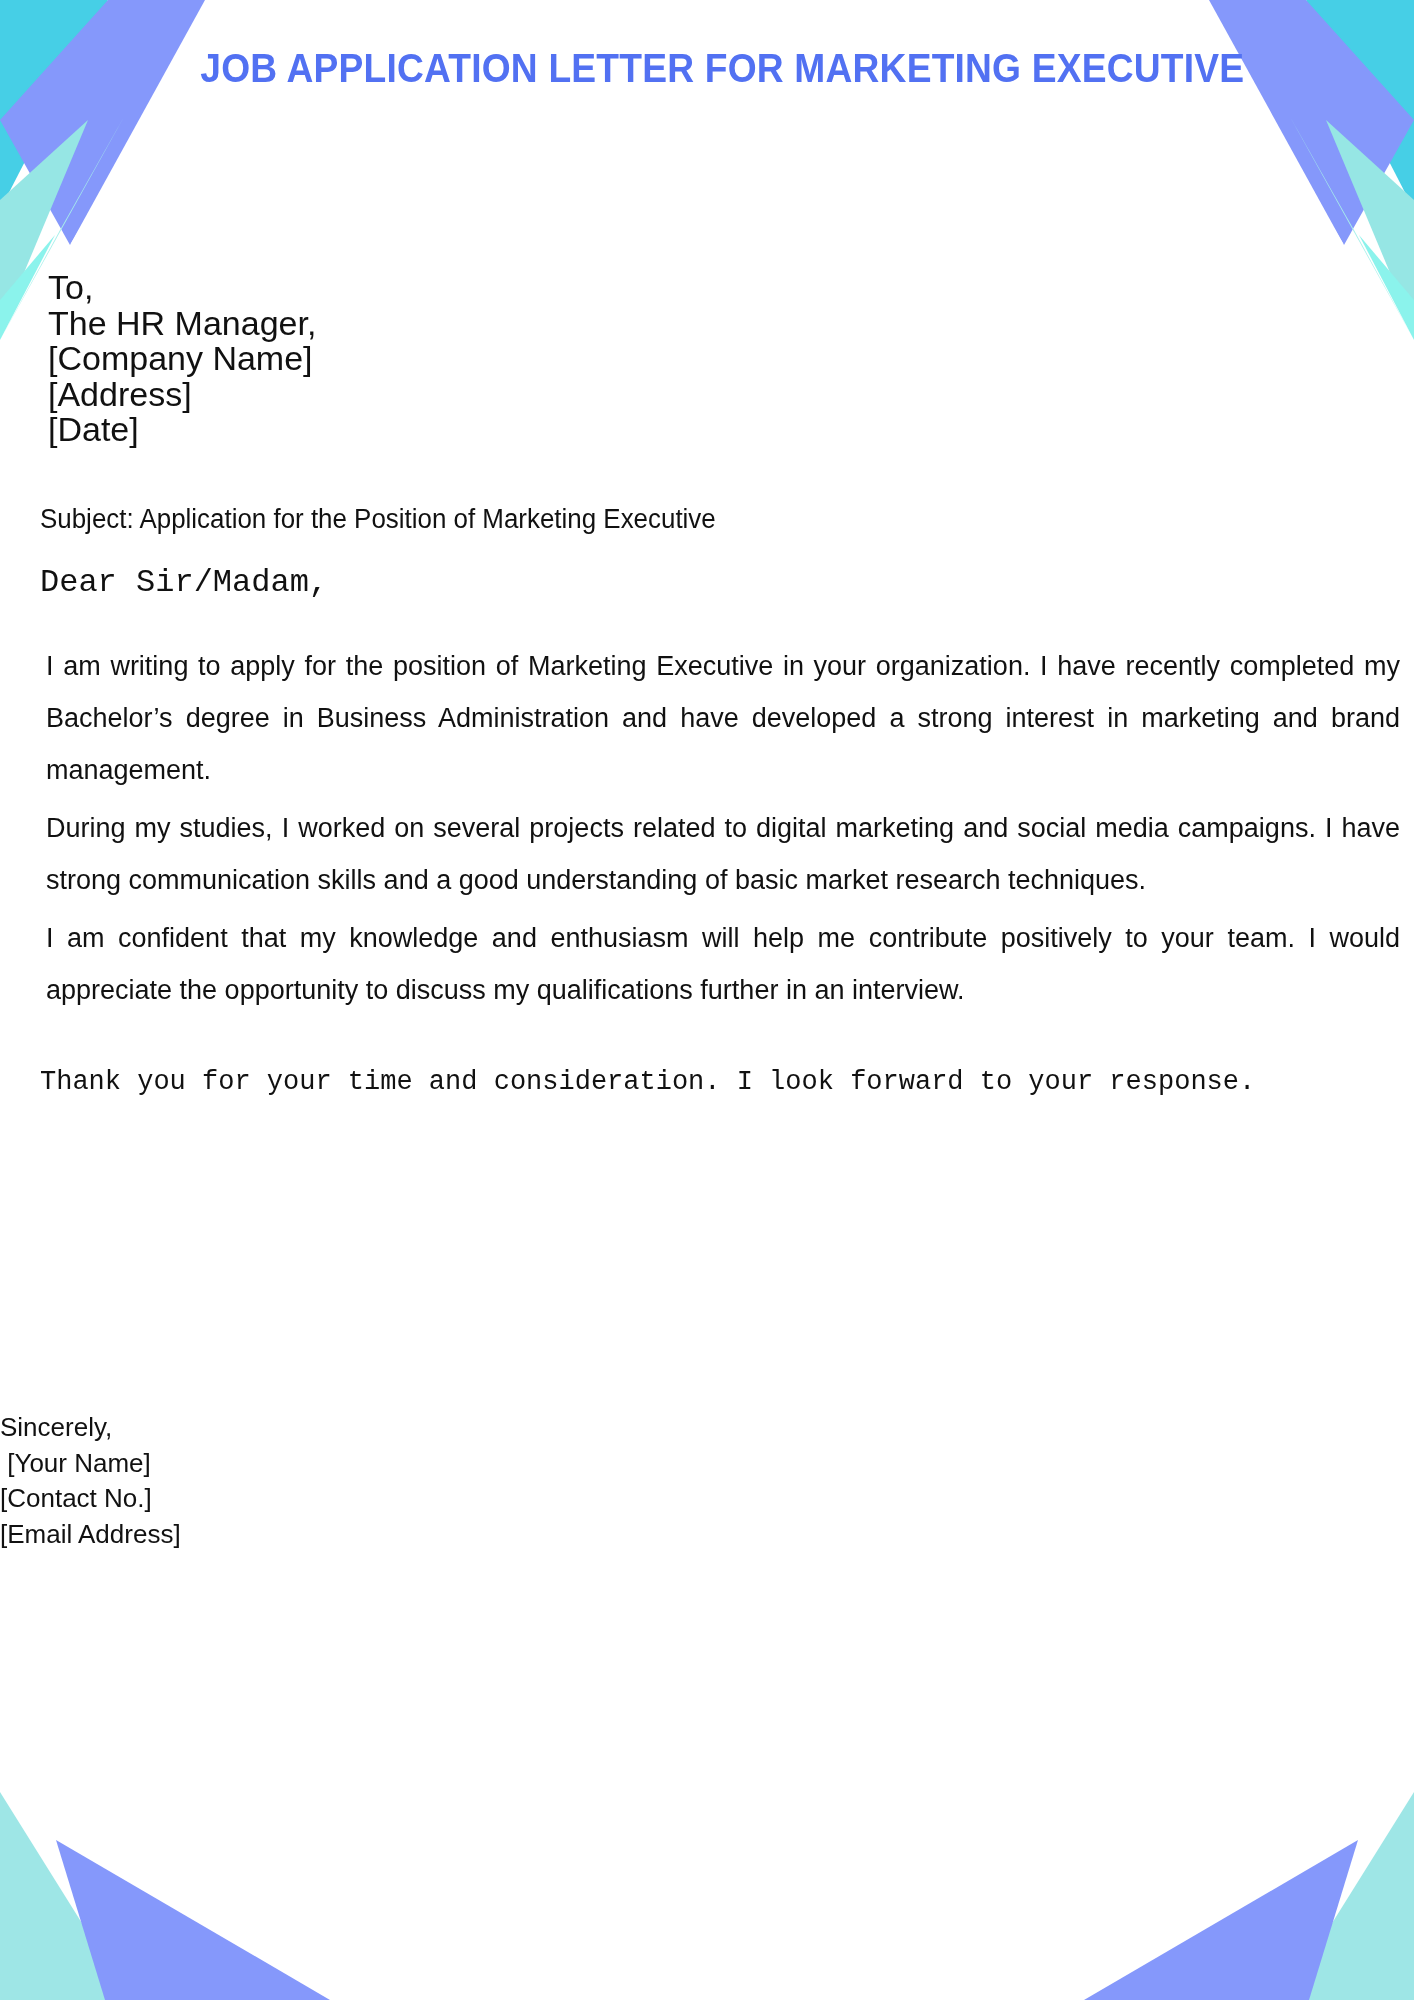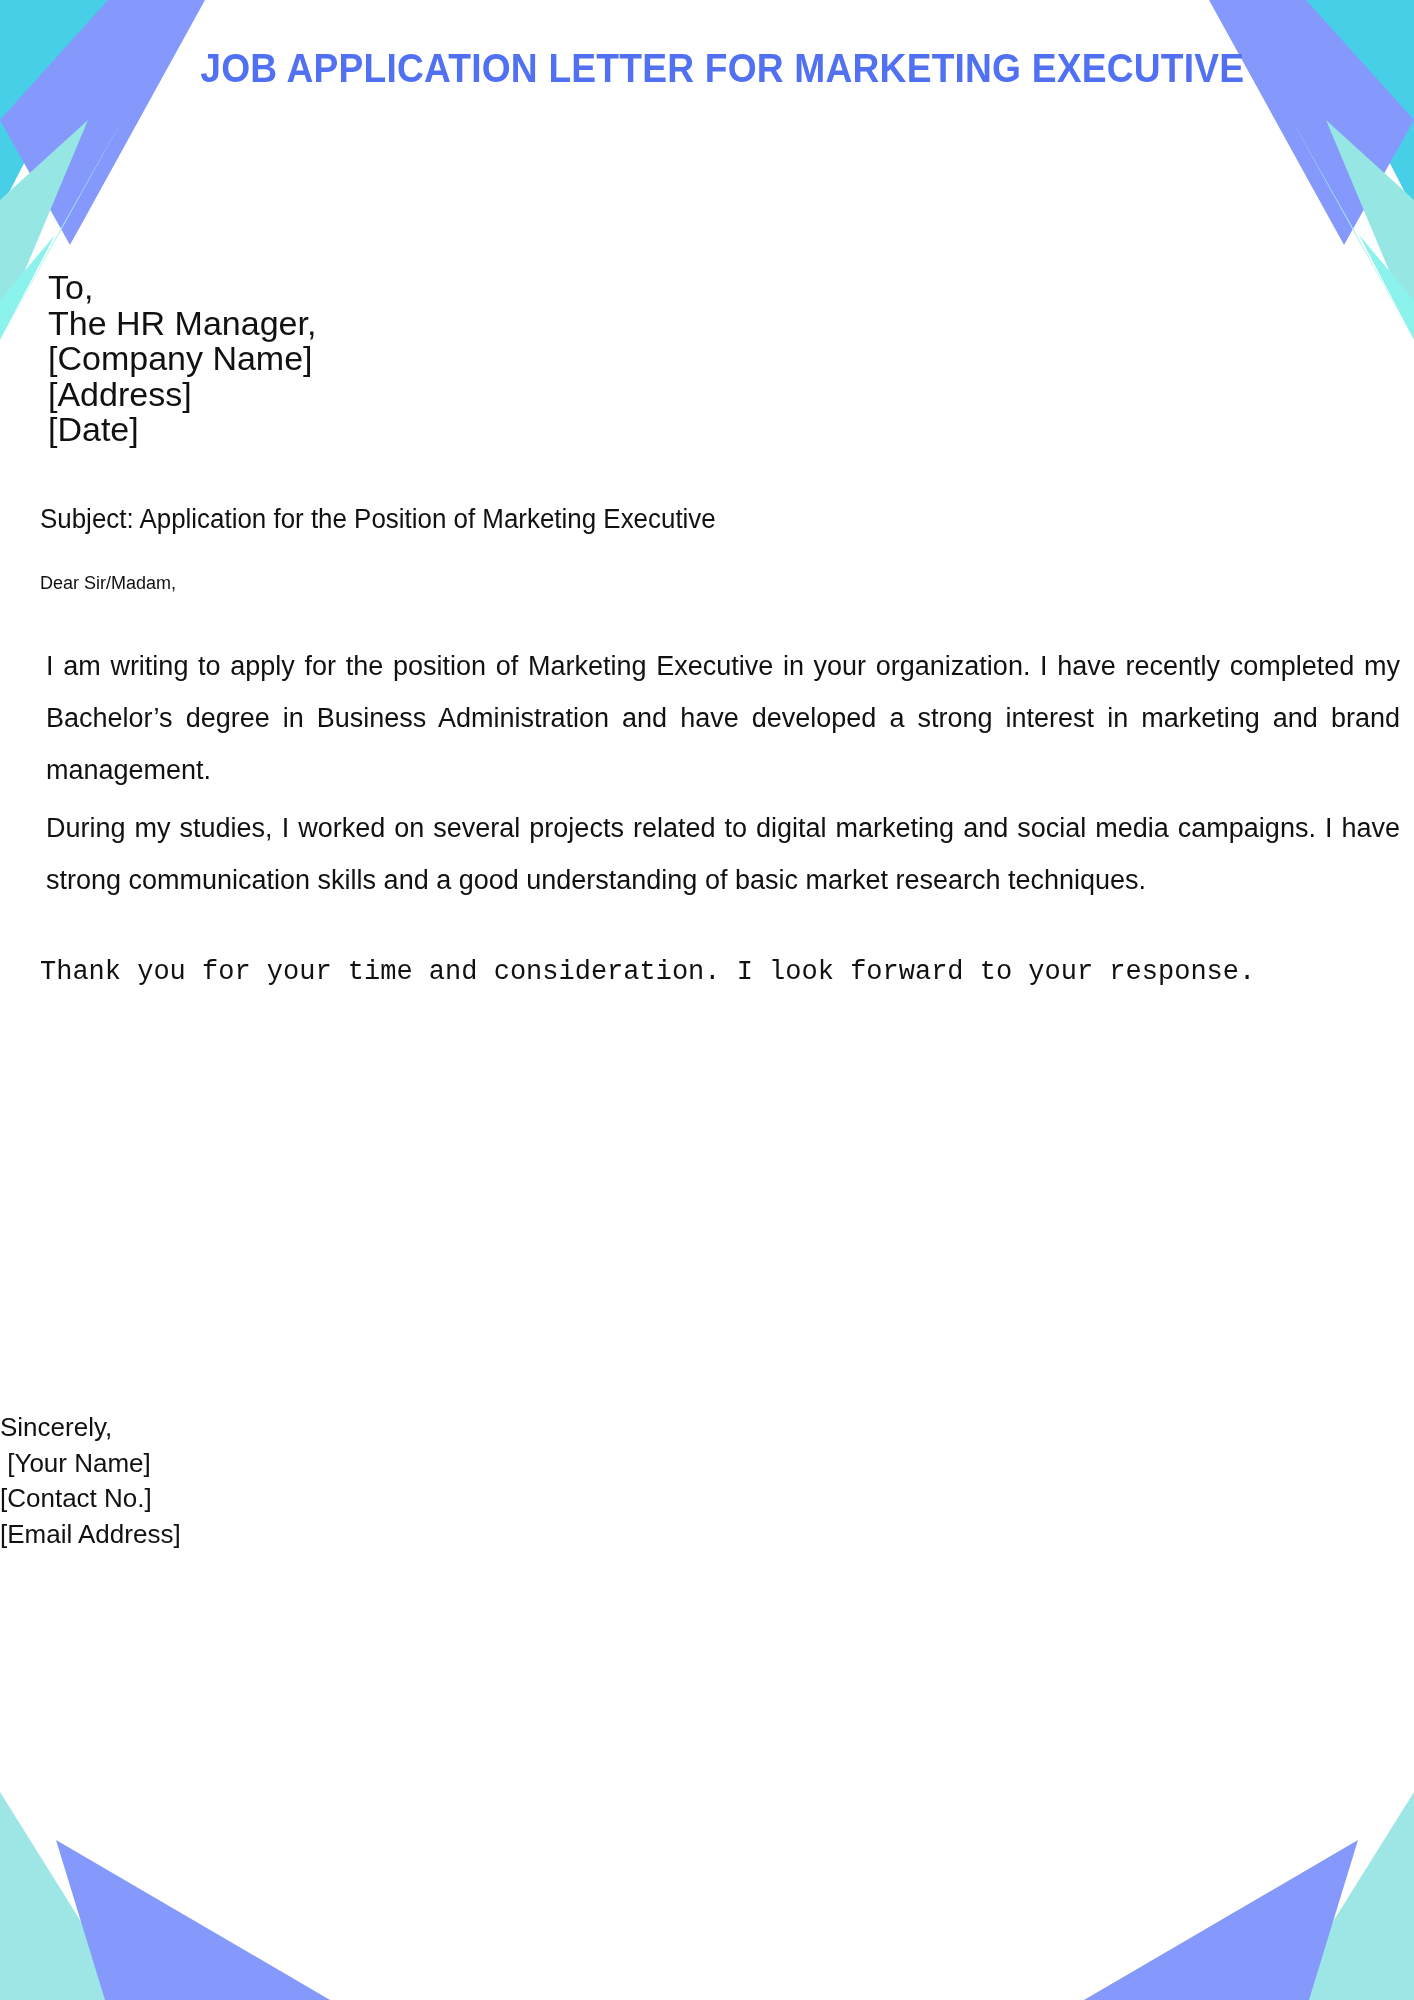--- a/index.html
+++ b/index.html
@@ -75,23 +75,24 @@
     font-family: "Liberation Sans Narrow", "Liberation Sans", sans-serif;
     font-size: 27px;
     line-height: 34px;
     color: #111111;
     transform: scaleX(0.96);
     transform-origin: left center;
     white-space: nowrap;
   }
 
   .salutation {
-    font-size: 18px;
+    font-size: 32px;
     line-height: 34px;
     color: #111111;
+    font-family: Liberation Mono, monospace;
   }
 
   .body-para {
     font-family: "Liberation Sans Narrow", "Liberation Sans", sans-serif;
     font-size: 27px;
     line-height: 52px;
     color: #111111;
     text-align: justify;
     text-justify: inter-word;
     width: 1354px;
@@ -182,20 +183,21 @@
     <div class="gap-2"></div>
 
     <div class="salutation">Dear Sir/Madam,</div>
 
     <div class="gap-3"></div>
 
     <p class="body-para">I am writing to apply for the position of Marketing Executive in your organization. I have recently completed my Bachelor’s degree in Business Administration and have developed a strong interest in marketing and brand management.</p>
 
     <p class="body-para">During my studies, I worked on several projects related to digital marketing and social media campaigns. I have strong communication skills and a good understanding of basic market research techniques.</p>
 
+    <p class="body-para">I am confident that my knowledge and enthusiasm will help me contribute positively to your team. I would appreciate the opportunity to discuss my qualifications further in an interview.</p>
 
     <div class="gap-4"></div>
 
     <div class="closing-line">Thank you for your time and consideration. I look forward to your response.</div>
   </div>
 
   <div class="signature">
     <div class="signature-inner">
       <div class="sig-line">Sincerely,</div>
       <div class="sig-line"> [Your Name]</div>

